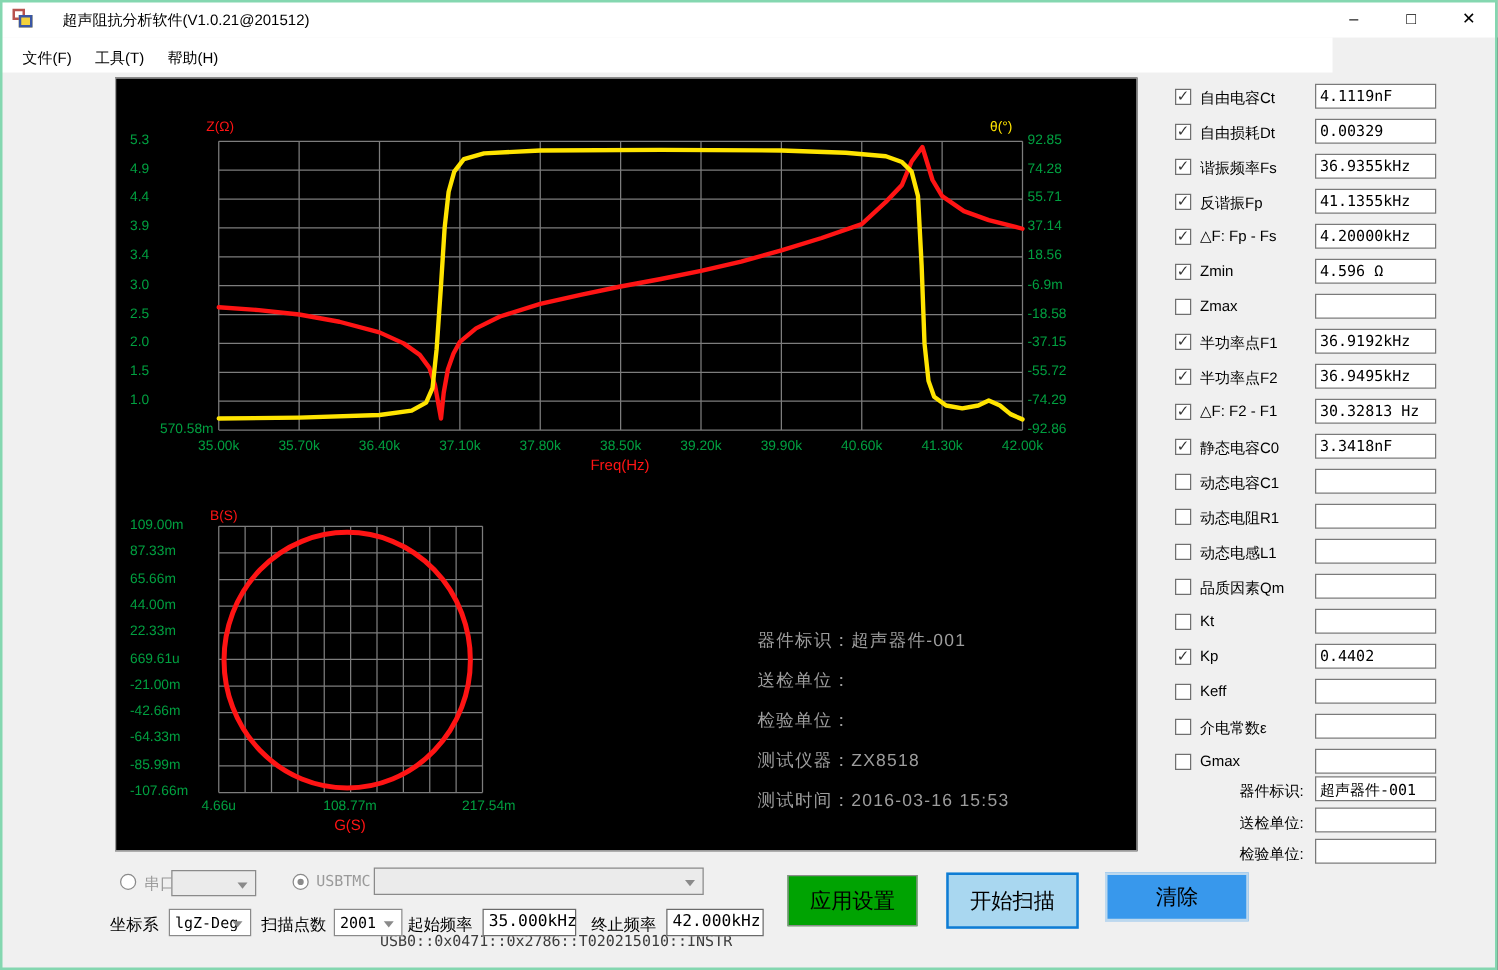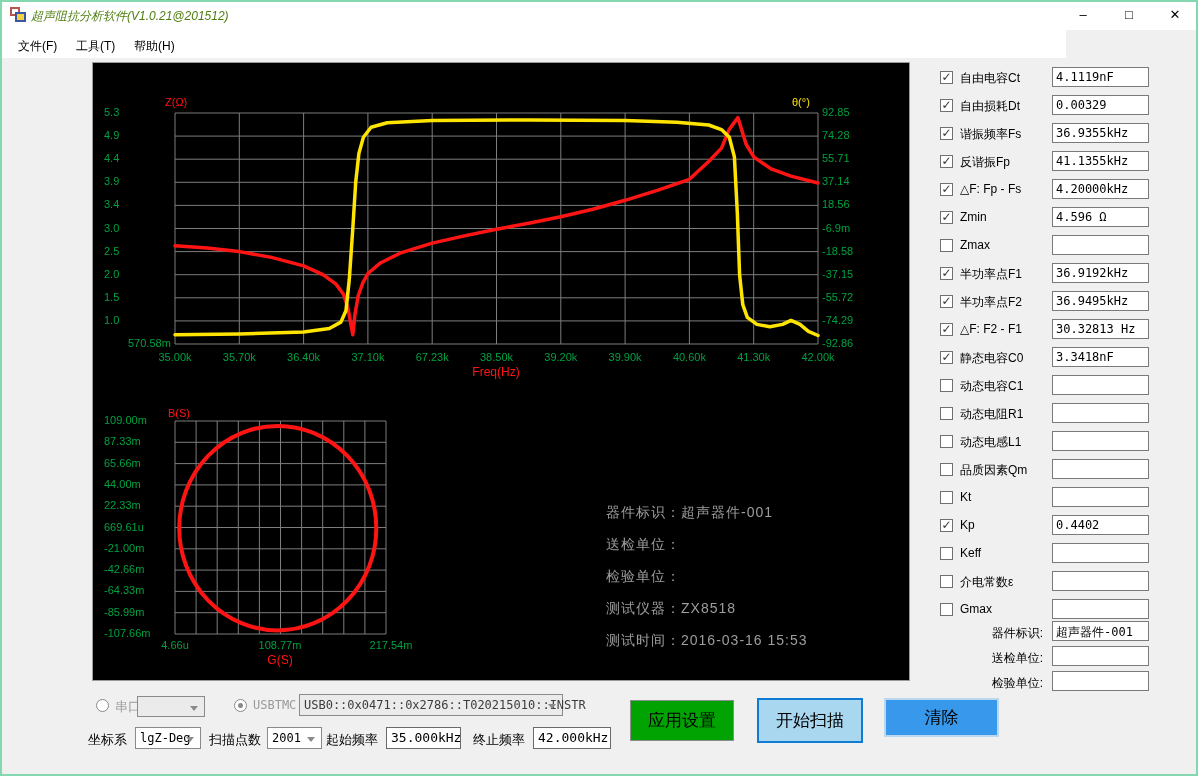--- a/index.html
+++ b/index.html
@@ -8,21 +8,21 @@
     font-family:"Liberation Sans","DejaVu Sans",sans-serif;
     background:#f0f0f0; position:relative; overflow:hidden;
   }
   .win-frame { position:absolute; inset:0; border:2px solid #84d7b0; pointer-events:none; z-index:99; }
 
   
   .titlebar { position:absolute; left:0; top:0; width:1198px; height:30px; background:#ffffff; }
   .app-icon { position:absolute; left:10px; top:7px; width:16px; height:16px; }
   .app-icon .sq1 { position:absolute; left:0; top:0; width:10px; height:9px; background:#fff; border:2px solid #b8534f; }
   .app-icon .sq2 { position:absolute; left:5px; top:5px; width:11px; height:10px; background:#f3d23c; border:2px solid #3a56a5; }
-  .win-title { position:absolute; left:31px; top:8px; font-size:12px; color:#4d7c0f; white-space:nowrap;font-style:italic; }
+  .win-title { position:absolute; left:50px; top:8px; font-size:12px; color:#000000; white-space:nowrap; }
   .win-btn { position:absolute; top:0; width:46px; height:30px; text-align:center; line-height:30px; font-size:13px; color:#000; cursor:default; }
   .win-btn.min { left:1060px; } .win-btn.max { left:1106px; } .win-btn.cls { left:1152px; }
 
   
   .menubar { position:absolute; left:0; top:30px; width:1066px; height:28px; background:#ffffff; }
   .menu-item { position:absolute; top:6px; font-size:12px; color:#000; padding:2px 4px; }
 
   
   .chart-panel { position:absolute; left:92px; top:62px; width:818px; height:619px; background:#000; border:1px solid #9b9b9b; }
   .axis-label { position:absolute; font-size:11px; white-space:nowrap; }
@@ -165,21 +165,21 @@
     <span class="tick" style="left: 729px; top: 158.5px;">-6.9m</span>
     <span class="tick" style="left: 729px; top: 181.6px;">-18.58</span>
     <span class="tick" style="left: 729px; top: 204.7px;">-37.15</span>
     <span class="tick" style="left: 729px; top: 227.8px;">-55.72</span>
     <span class="tick" style="left: 729px; top: 250.9px;">-74.29</span>
     <span class="tick" style="left: 729px; top: 274px;">-92.86</span>
     <span class="tick center" style="left: 82px; top: 288px;">35.00k</span>
     <span class="tick center" style="left: 146.3px; top: 288px;">35.70k</span>
     <span class="tick center" style="left: 210.6px; top: 288px;">36.40k</span>
     <span class="tick center" style="left: 274.9px; top: 288px;">37.10k</span>
-    <span class="tick center" style="left: 339.2px; top: 288px;">67.23k</span>
+    <span class="tick center" style="left: 339.2px; top: 288px;">37.80k</span>
     <span class="tick center" style="left: 403.5px; top: 288px;">38.50k</span>
     <span class="tick center" style="left: 467.8px; top: 288px;">39.20k</span>
     <span class="tick center" style="left: 532.1px; top: 288px;">39.90k</span>
     <span class="tick center" style="left: 596.4px; top: 288px;">40.60k</span>
     <span class="tick center" style="left: 660.7px; top: 288px;">41.30k</span>
     <span class="tick center" style="left: 725px; top: 288px;">42.00k</span>
     <span class="tick" style="left: 11px; top: 351px;">109.00m</span>
     <span class="tick" style="left: 11px; top: 372.3px;">87.33m</span>
     <span class="tick" style="left: 11px; top: 393.6px;">65.66m</span>
     <span class="tick" style="left: 11px; top: 414.9px;">44.00m</span>
@@ -314,21 +314,21 @@
 <span class="ctl-label dis" style="left:115px; top:698px;">串口</span>
 <div class="combo dis" style="left:137px; top:696px; width:68px; height:21px;">
   <span class="val"></span>
   <span class="chev"></span>
 </div>
 <span class="radio sel" style="left:234px; top:699px;" id="radioUsb">
     <span class="dot"></span>
   </span>
 <span class="ctl-label dis" style="left:253px; top:698px; font-family:'DejaVu Sans Mono',monospace; font-size:12px;">USBTMC</span>
 <div class="combo dis" style="left:299px; top:694px; width:264px; height:22px;">
-  <span class="val" style="color:#3c3c3c;">USB0::0x0471::0x2786::T020215010::INSTR</span>
+  <span class="val" style="color:#3c3c3c;margin-top:48px;">USB0::0x0471::0x2786::T020215010::INSTR</span>
   <span class="chev"></span>
 </div>
 
 <span class="ctl-label" style="left:88px; top:731px;">坐标系</span>
 <div class="combo" style="left:135px; top:727px; width:66px; height:22px;">
   <span class="val">lgZ-Deg</span>
   <span class="chev"></span>
 </div>
 <span class="ctl-label" style="left:209px; top:731px;">扫描点数</span>
 <div class="combo" style="left:267px; top:727px; width:55px; height:22px;">

